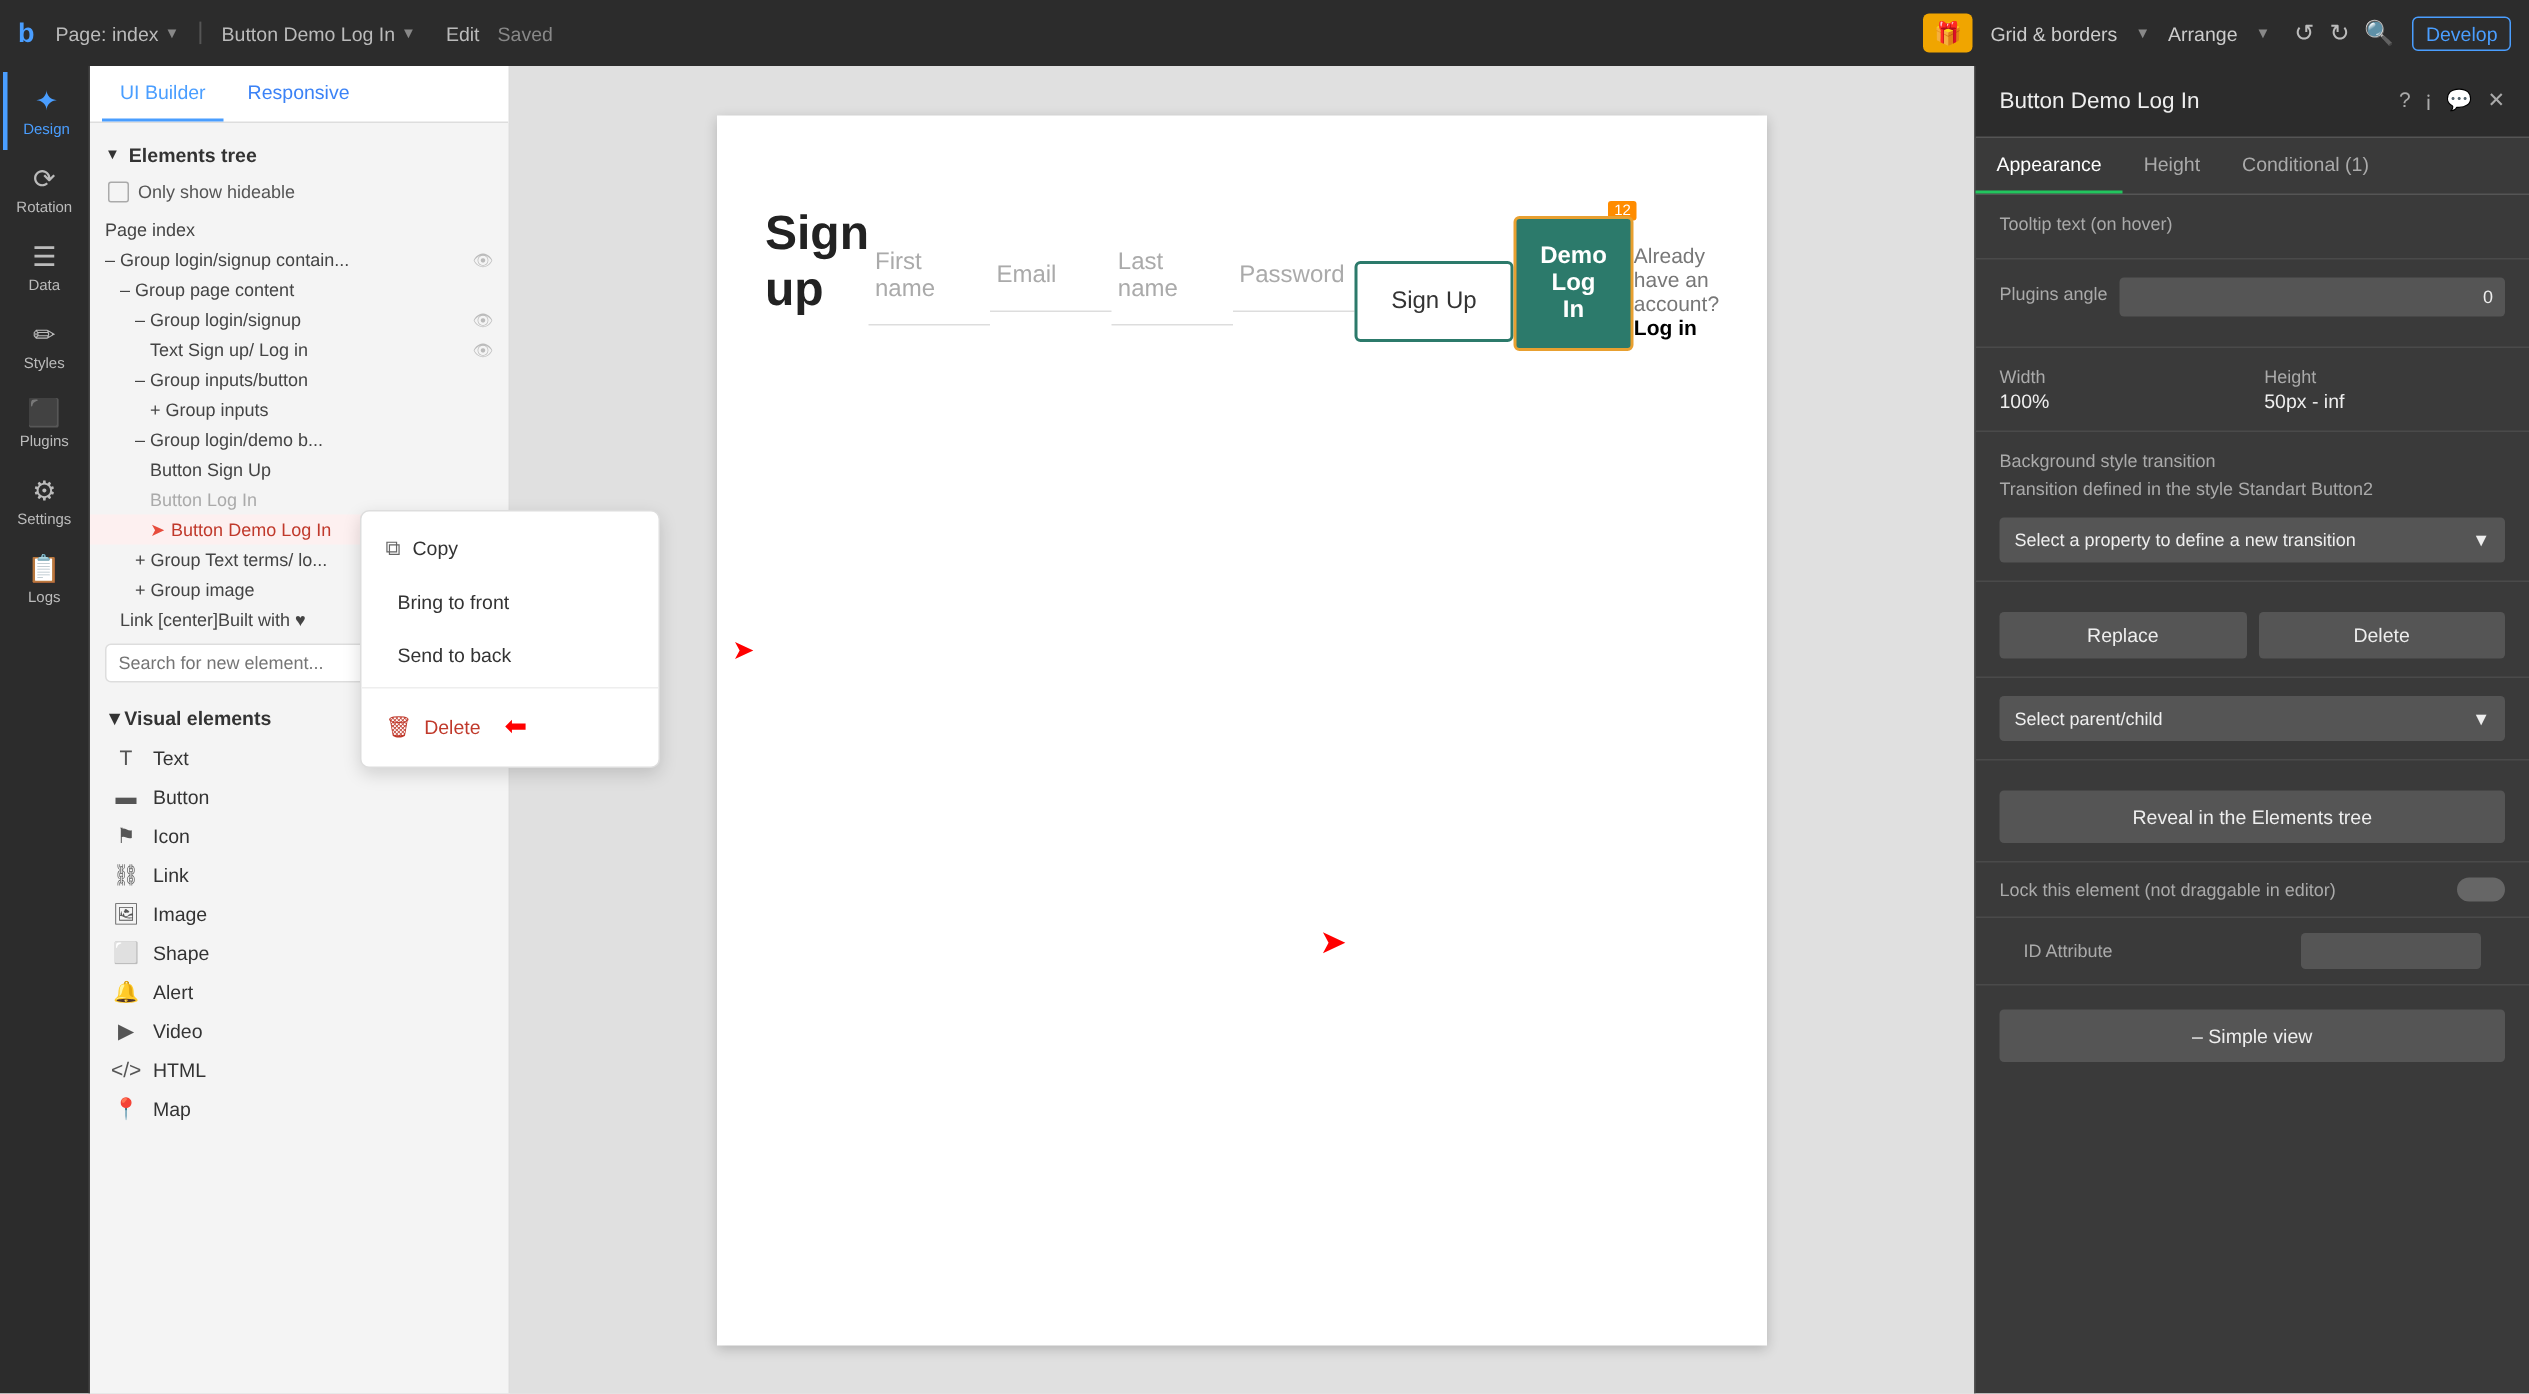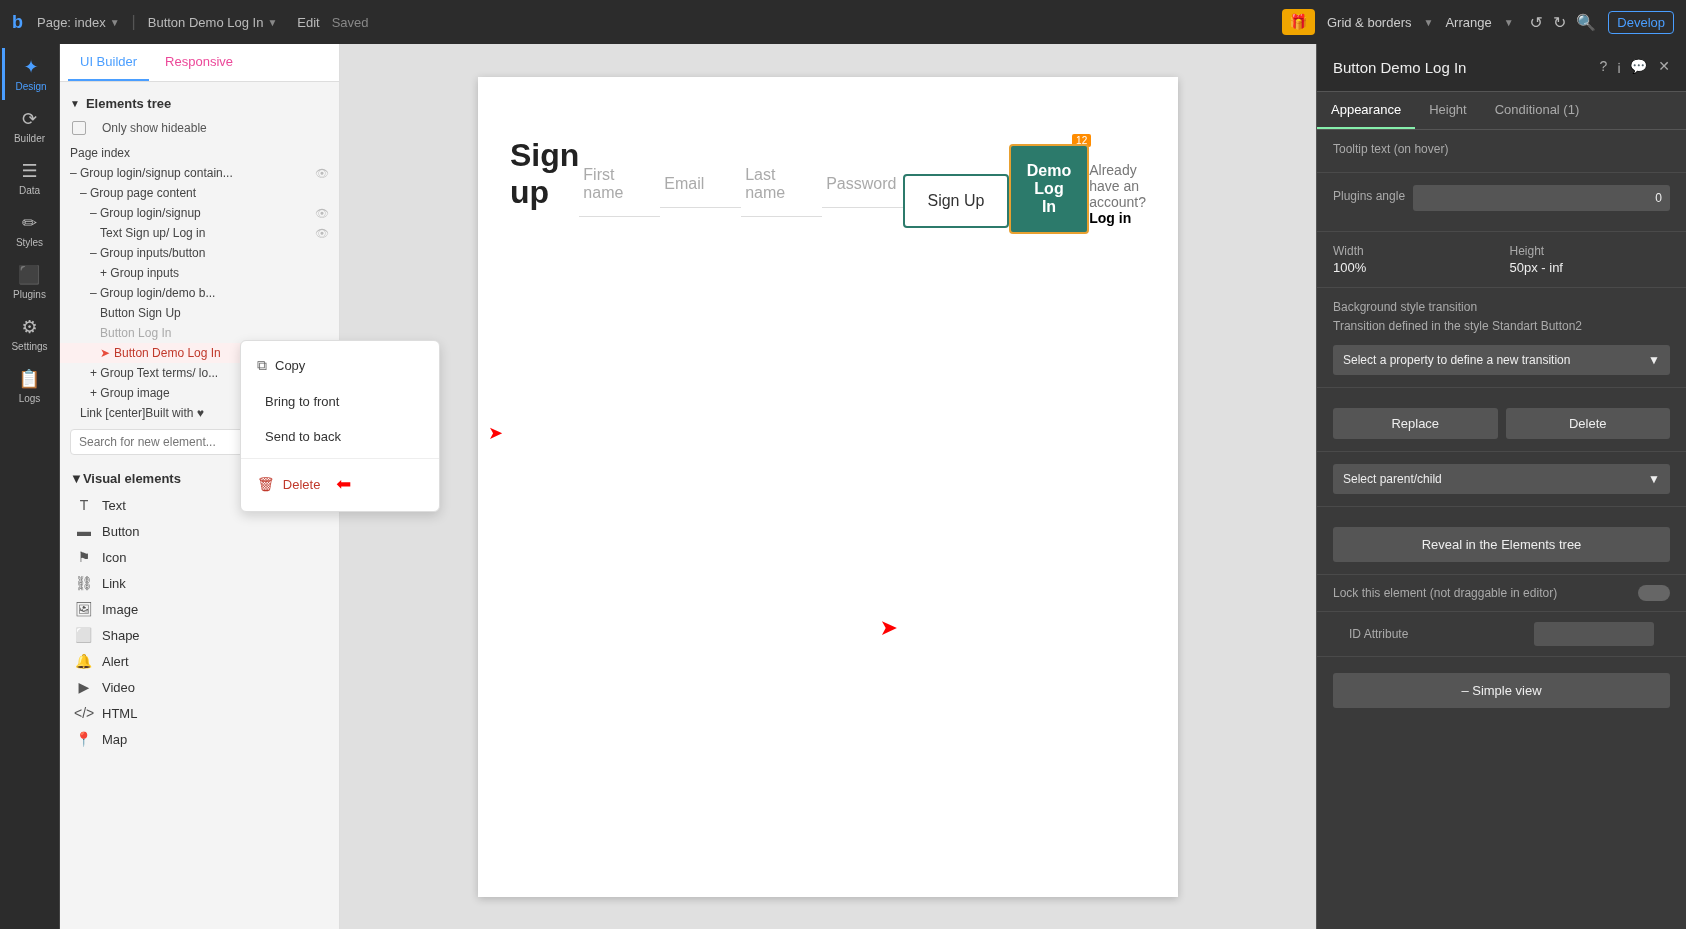--- a/index.html
+++ b/index.html
@@ -44,32 +44,32 @@
     
     .left-panel {
       width: 280px; background: #f4f4f4; border-right: 1px solid #ddd;
       display: flex; flex-direction: column; overflow: hidden;
     }
     .left-panel-tabs {
       display: flex; border-bottom: 1px solid #ddd; background: #fff;
       padding: 0 8px; gap: 4px;
     }
     .left-panel-tab {
-      padding: 10px 12px; font-size: 13px; color: #ec4899; cursor: pointer; border-bottom: 2px solid transparent;
+      padding: 10px 12px; font-size: 13px; color: #3b82f6; cursor: pointer; border-bottom: 2px solid transparent;
     }
     .left-panel-tab.active { color: #4a9eff; border-bottom-color: #4a9eff; }
 
     .elements-tree { padding: 8px 0; overflow-y: auto; flex: 1; }
     .tree-header {
       display: flex; align-items: center; padding: 6px 10px; font-size: 13px; font-weight: 600; color: #333;
     }
     .tree-header .triangle { margin-right: 6px; font-size: 10px; }
 
     .only-hideable {
-      display: flex; align-items: center; padding: 4px 12px 8px; font-size: 12px; color: #555; gap: 16px;
+      display: flex; align-items: center; padding: 4px 12px 8px; font-size: 12px; color: #555; gap: 6px;
     }
     .checkbox-mock { width: 14px; height: 14px; border: 1px solid #aaa; border-radius: 2px; display: inline-block; }
 
     .tree-item {
       display: flex; align-items: center; padding: 3px 10px; font-size: 12px; color: #444; cursor: pointer;
       white-space: nowrap; overflow: hidden; text-overflow: ellipsis;
     }
     .tree-item.selected { color: #c0392b; background: #fdf0f0; }
     .tree-item .eye-icon { margin-left: auto; color: #bbb; font-size: 11px; }
 
@@ -149,21 +149,21 @@
       background: #2c2c2c; border-bottom: 1px solid #555;
     }
     .rp-title { font-size: 15px; color: #eee; font-weight: 500; flex: 1; }
     .rp-icons { display: flex; gap: 10px; }
     .rp-icon { font-size: 14px; color: #aaa; cursor: pointer; }
 
     .rp-tabs { display: flex; border-bottom: 1px solid #555; }
     .rp-tab {
       padding: 10px 14px; font-size: 13px; color: #aaa; cursor: pointer;
     }
-    .rp-tab.active { color: #fff; border-bottom: 2px solid #86efac; }
+    .rp-tab.active { color: #fff; border-bottom: 2px solid #22c55e; }
 
     .rp-body { flex: 1; overflow-y: auto; padding: 0; }
 
     .rp-section { padding: 12px 16px; border-bottom: 1px solid #4a4a4a; }
     .rp-label { font-size: 12px; color: #aaa; margin-bottom: 4px; }
     .rp-row { display: flex; align-items: center; gap: 8px; margin-bottom: 8px; }
     .rp-field {
       flex: 1; background: #555; border: none; border-radius: 3px;
       padding: 6px 8px; font-size: 12px; color: #eee;
     }
@@ -243,21 +243,21 @@
 
 <div class="main-layout">
 
   <div class="sidebar-icons">
     <div class="sidebar-icon-item active">
       <span class="icon-sym">✦</span>
       <span>Design</span>
     </div>
     <div class="sidebar-icon-item">
       <span class="icon-sym">⟳</span>
-      <span>Builder</span>
+      <span>Rotation</span>
     </div>
     <div class="sidebar-icon-item">
       <span class="icon-sym">☰</span>
       <span>Data</span>
     </div>
     <div class="sidebar-icon-item">
       <span class="icon-sym">✏</span>
       <span>Styles</span>
     </div>
     <div class="sidebar-icon-item">

